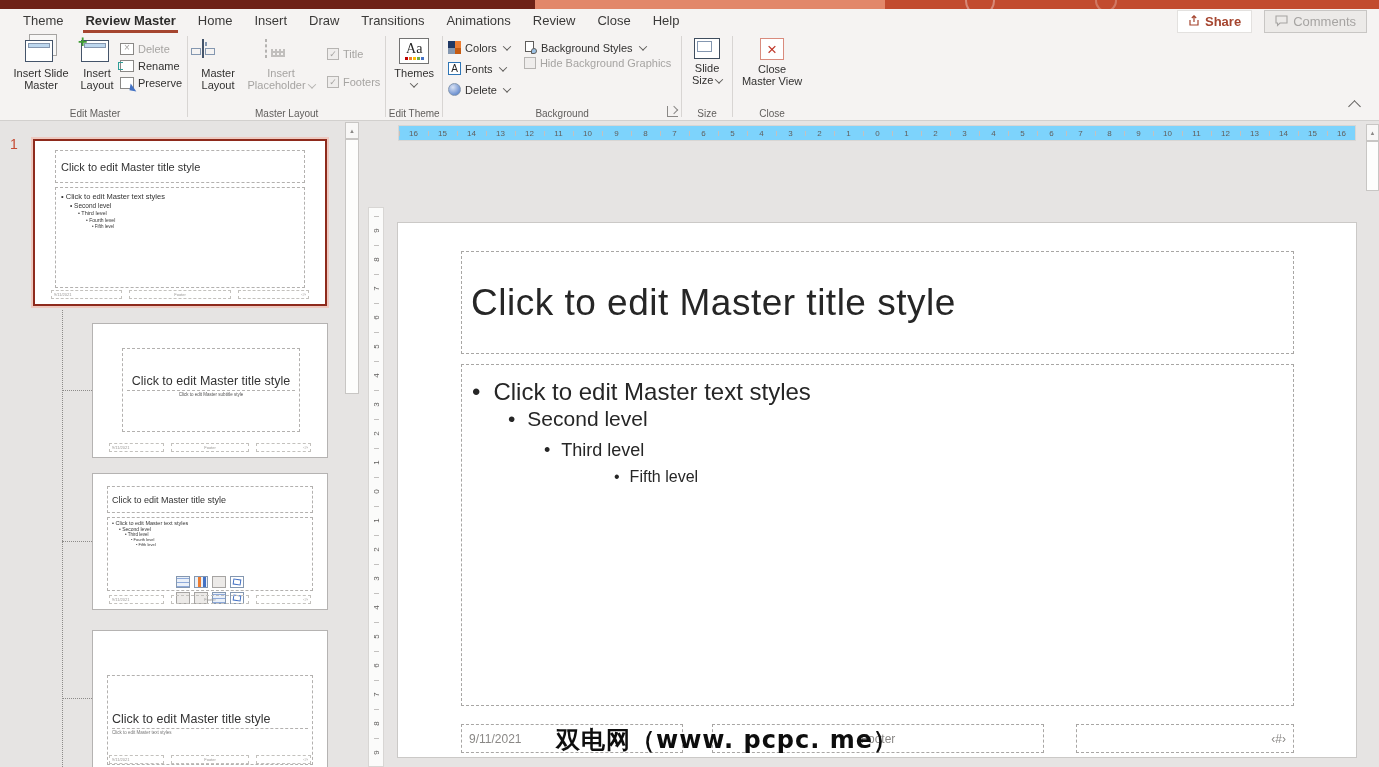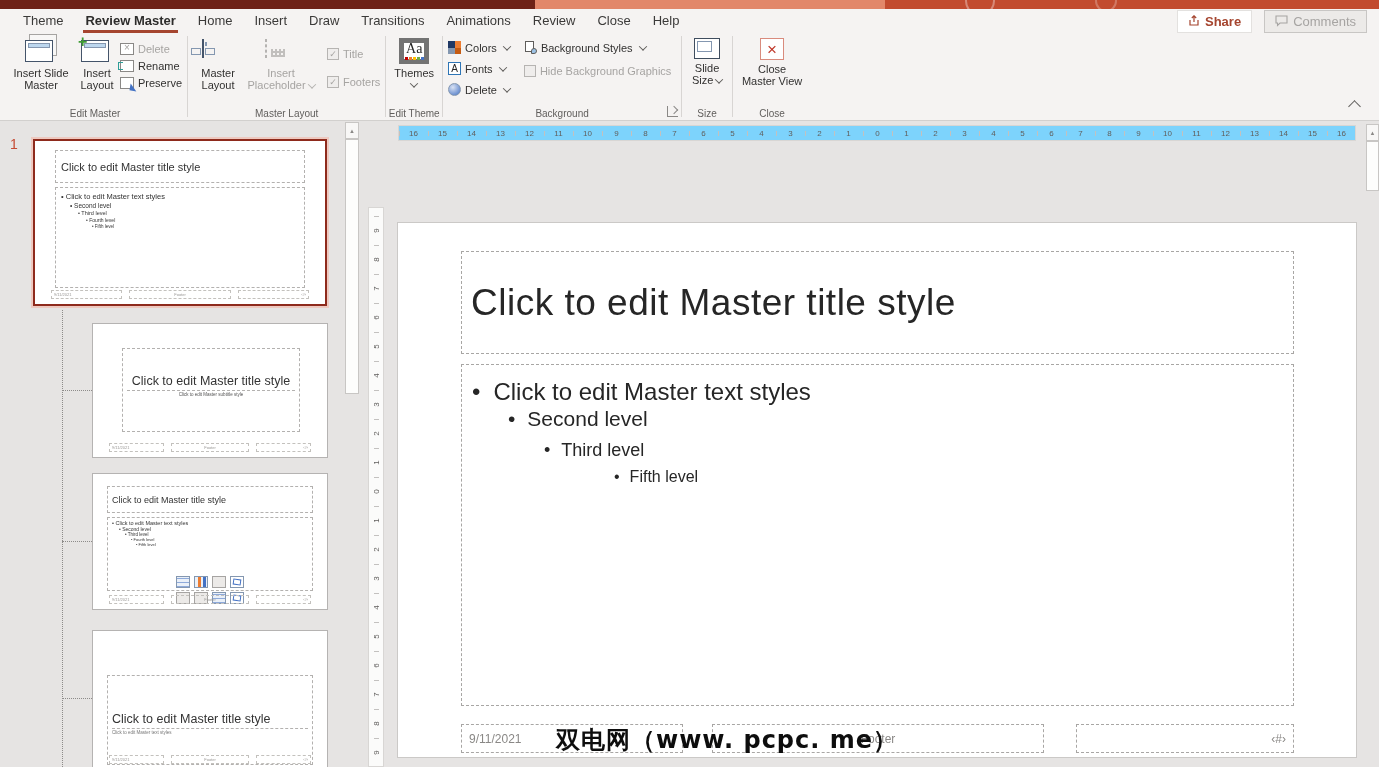--- a/index.html
+++ b/index.html
@@ -51,21 +51,21 @@
   .ic-mlayout::after{content:"";position:absolute;left:2px;top:8px;width:10px;bottom:2px;border:1px solid #8497b0;box-sizing:border-box;}
   .ic-mlayout .col2{position:absolute;right:2px;top:8px;width:10px;bottom:2px;border:1px solid #8497b0;box-sizing:border-box;}
   .ic-iph{width:26px;height:22px;border:1.4px dashed #b5b3b1;background:#f3f1f0;position:relative;box-sizing:border-box;}
   .ic-iph::after{content:"";position:absolute;left:5px;top:9px;width:14px;height:8px;background:
     repeating-linear-gradient(90deg,#b5b3b1 0 2px,transparent 2px 4px),
     repeating-linear-gradient(0deg,#b5b3b1 0 2px,transparent 2px 4px);opacity:.8;}
   .ic-small{width:14px;height:12px;border:1.2px solid #8a8886;background:#fff;position:relative;box-sizing:border-box;flex:none;}
   .ic-small .x{position:absolute;left:0;right:0;top:-2px;text-align:center;font-size:10px;color:#a6a4a2;}
   .ic-small .bracket{position:absolute;left:-3px;top:1px;bottom:1px;width:4px;border:1.2px solid #2e9d98;border-right:none;}
   .ic-small .pin{position:absolute;right:-4px;bottom:-3px;width:0;height:0;border-left:7px solid #4472c4;border-top:7px solid transparent;transform:rotate(10deg);}
-  .ic-themes{width:30px;height:26px;border:5px solid #737373;background:#fff;display:flex;flex-direction:column;align-items:center;justify-content:center;gap:1px;box-sizing:border-box;}
+  .ic-themes{width:30px;height:26px;border:1px solid #737373;background:#fff;display:flex;flex-direction:column;align-items:center;justify-content:center;gap:1px;box-sizing:border-box;}
   .ic-themes .aa{font-size:14px;line-height:14px;color:#262626;font-family:"Liberation Serif",serif;}
   .dots{display:flex;gap:1px;}
   .dots i{width:3px;height:3px;display:block;}
   .ic-colors{width:13px;height:13px;flex:none;display:grid;grid-template-columns:1fr 1fr;grid-template-rows:1fr 1fr;}
   .ic-colors i:nth-child(1){background:#203864;}
   .ic-colors i:nth-child(2){background:#ed7d31;}
   .ic-colors i:nth-child(3){background:#8497b0;}
   .ic-colors i:nth-child(4){background:#c55a11;}
   .ic-fonts{width:13px;height:13px;flex:none;border:1px solid #2e75b6;background:#fff;font-size:10px;line-height:11px;text-align:center;color:#262626;box-sizing:border-box;}
   .ic-effects{width:13px;height:13px;flex:none;border-radius:50%;background:radial-gradient(circle at 35% 30%,#d9e2f3,#4472c4);border:1px solid #8497b0;box-sizing:border-box;}
@@ -314,21 +314,21 @@
         <span class="ic-fonts">A</span>
         <span>Fonts</span>
           <span class="chev"></span>
       </div>
       <div class="smallbtn">
         <span class="ic-effects"></span>
         <span>Delete</span>
           <span class="chev"></span>
       </div>
     </div>
-    <div class="smallcol" style="padding-top:5px;gap:11px;margin-left:14px;">
+    <div class="smallcol" style="padding-top:5px;gap:3px;margin-left:14px;">
       <div class="smallbtn">
         <span class="ic-bgstyle"></span>
         <span>Background Styles</span>
           <span class="chev"></span>
       </div>
       <div class="smallbtn disabled">
         <span class="cb empty"></span>
         <span>Hide Background Graphics</span>
       </div>
     </div>

